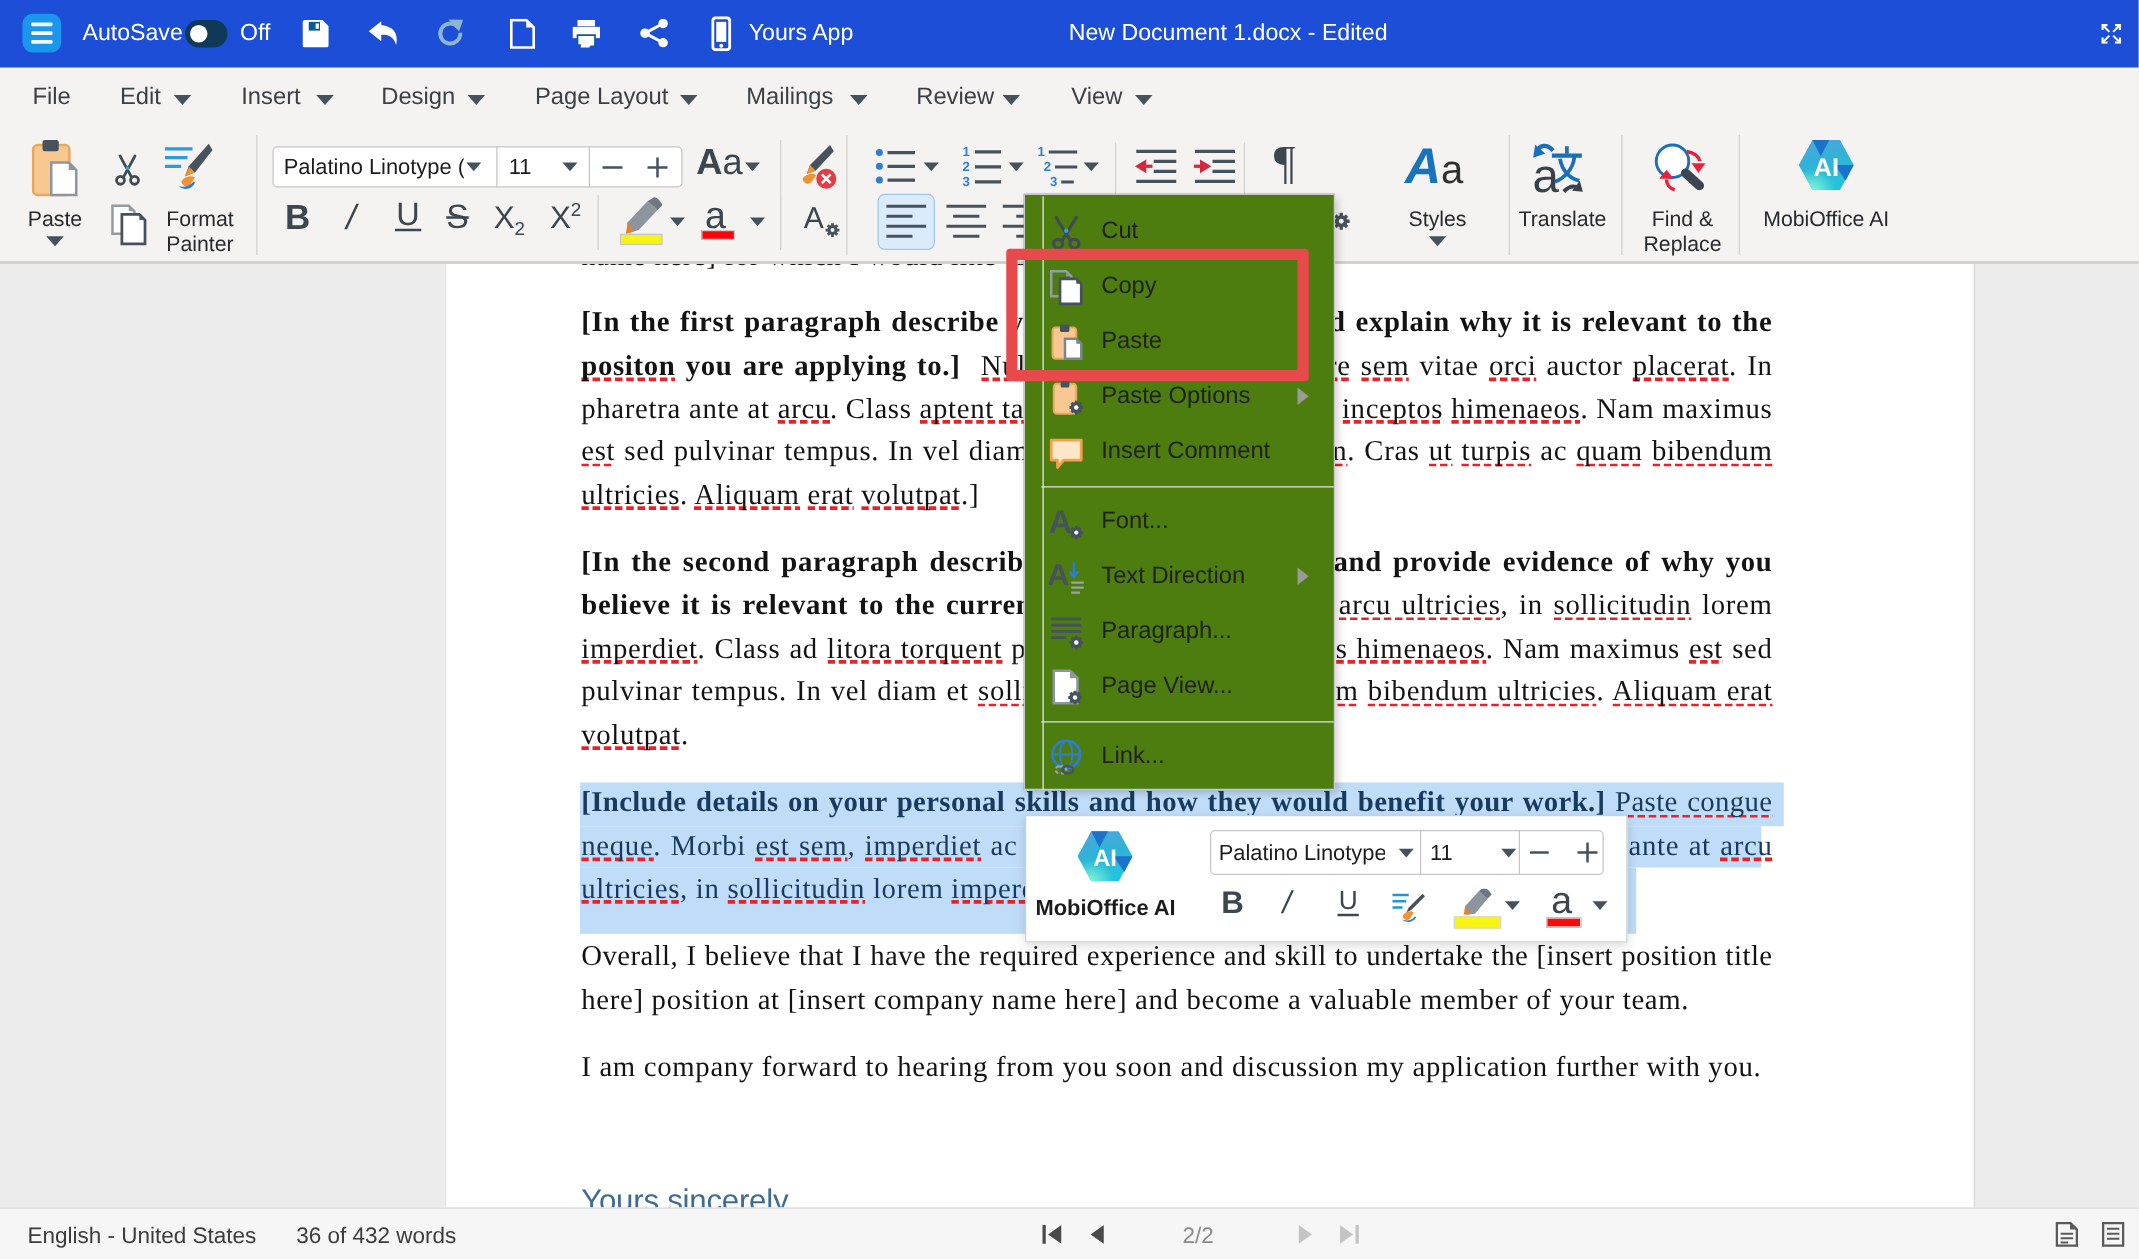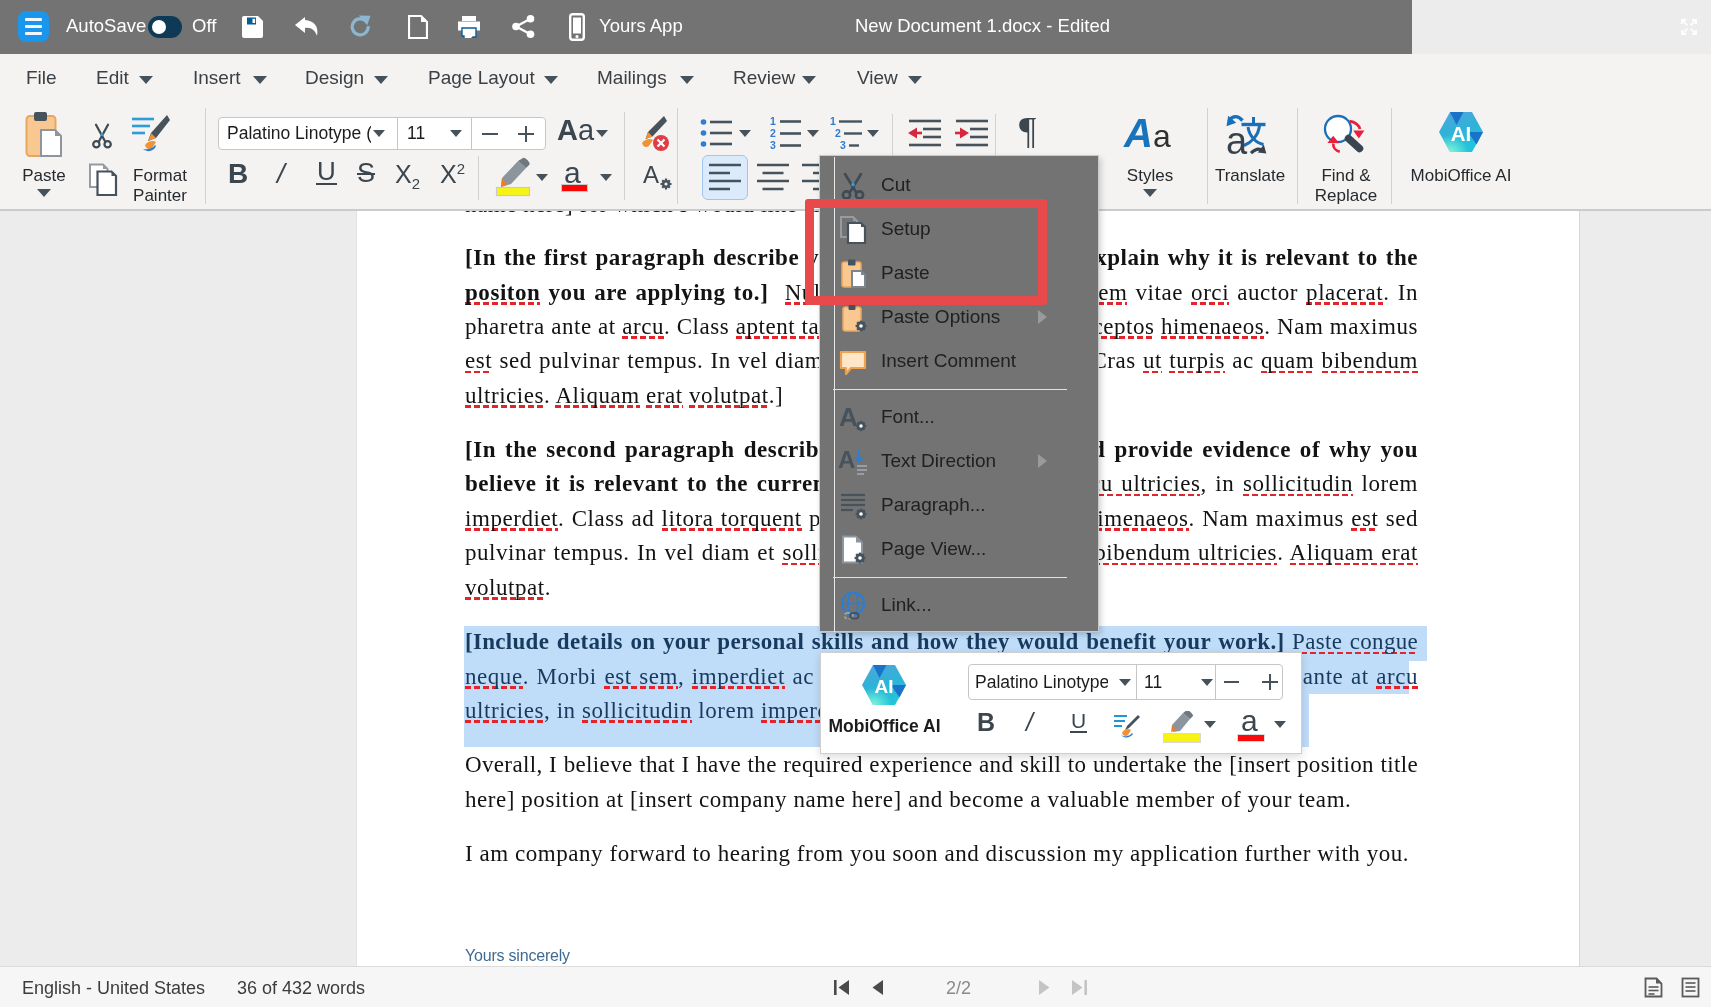--- a/index.html
+++ b/index.html
@@ -1,20 +1,20 @@
 <!DOCTYPE html>
 <html><head>
 <meta charset="utf-8">
 <style>
 *{margin:0;padding:0;box-sizing:border-box}
 html,body{width:1711px;height:1007px;font-family:"Liberation Sans",sans-serif;overflow:hidden;background:#ececec}
 .abs{position:absolute}
 #stage{position:absolute;top:0;left:0;width:1711px;height:1007px;overflow:hidden}
 
-#titlebar{top:0;left:0;width:1412px;height:54px;background:#737373;z-index:30}
+#titlebar{top:0;left:0;width:1711px;height:54px;background:#1d4ed8;z-index:30}
 #titlebar .wtxt{color:#fff;font-size:18.5px}
 #hamb{left:18px;top:11px;width:31px;height:31px;border-radius:8px;background:#1a96ec}
 #hamb i{position:absolute;left:7px;width:17px;height:3.2px;background:#f4f6fd;border-radius:1px}
 #toggle{left:148px;top:16px;width:34px;height:22px;border-radius:11px;background:#0e3a57}
 #toggle i{position:absolute;left:4px;top:4px;width:14px;height:14px;border-radius:50%;background:#fff}
 
 #chrome{top:54px;left:0;width:1711px;height:157px;background:#f4f3f1;border-bottom:2px solid #cccbca;z-index:20}
 .mitem{position:absolute;top:13px;font-size:19px;color:#3a4045}
 .mcaret{position:absolute;top:22px;width:0;height:0;border-left:7px solid transparent;border-right:7px solid transparent;border-top:8px solid #45525c}
 .vsep{position:absolute;width:1px;background:#d2d1d0}
@@ -25,21 +25,21 @@
 #docarea{top:211px;left:0;width:1711px;height:755px;background:#ececec;z-index:1;overflow:hidden}
 #page{position:absolute;left:356px;top:-211px;width:1224px;height:1177px;background:#fff;border-right:1px solid #d6d6d6;border-left:1px solid #e3e3e3}
 .dl{position:absolute;left:465px;width:953px;font-family:"Liberation Serif",serif;font-size:23px;letter-spacing:0.55px;color:#131313;white-space:nowrap}
 .dlj{position:absolute;left:465px;width:953px;font-family:"Liberation Serif",serif;font-size:23px;letter-spacing:0.55px;color:#131313;text-align:justify;text-align-last:justify;height:30px;overflow:visible}
 .sel{color:#173a5e}
 .rsq{background-image:linear-gradient(90deg,#e3242b 0 6px,transparent 6px 9px);background-size:9px 2.6px;background-repeat:repeat-x;background-position:0 bottom;padding-bottom:0}
 
 #statusbar{top:966px;left:0;width:1711px;height:41px;background:#f6f6f6;border-top:1px solid #dadada;z-index:30}
 #statusbar .st{position:absolute;top:11px;font-size:18px;color:#3c3c3c}
 
-#ctxmenu{left:819px;top:155px;width:280px;height:477px;background:#737373;border:1px solid #c9c9c9;box-shadow:2px 3px 6px rgba(0,0,0,.18);z-index:40}
+#ctxmenu{left:819px;top:155px;width:249px;height:477px;background:#4d7c0f;border:1px solid #c9c9c9;box-shadow:2px 3px 6px rgba(0,0,0,.18);z-index:40}
 .ci{position:absolute;left:61px;font-size:19px;color:#212121}
 .cicon{position:absolute;left:17px;width:32px;height:32px}
 .carrow{position:absolute;left:218px;width:0;height:0;border-top:7px solid transparent;border-bottom:7px solid transparent;border-left:9px solid #9a9a9a}
 .csep{position:absolute;left:13px;width:234px;height:1px;background:#e2e2e2}
 
 #minibar{left:820px;top:652px;width:482px;height:102px;background:#fff;border:1px solid #cfcfcf;box-shadow:0 3px 8px rgba(0,0,0,.14);z-index:40}
 
 #redrect{left:805px;top:199px;width:242px;height:106px;border:9px solid #e84a4c;border-radius:3px;z-index:50}
 </style>
 </head>
@@ -62,21 +62,21 @@
     <div class="dlj" style="top:260.3px"><b>believe it is relevant to the current job.]</b> Duis molestie at <span class="rsq">arcu ultricies</span>, in <span class="rsq">sollicitudin</span> lorem</div>
     <div class="dlj" style="top:294.7px"><span class="rsq">imperdiet</span>. Class ad <span class="rsq">litora torquent</span> per dui nostra, per <span class="rsq">inceptos himenaeos</span>. Nam maximus <span class="rsq">est</span> sed</div>
     <div class="dlj" style="top:329.1px">pulvinar tempus. In vel diam et <span class="rsq">sollicitudin</span> arcu. Cras ut <span class="rsq">quam</span> <span class="rsq">bibendum ultricies</span>. <span class="rsq">Aliquam erat</span></div>
     <div class="dl" style="top:363.5px"><span class="rsq">volutpat</span>.</div>
     <div class="dlj sel" style="top:418.1px;letter-spacing:0.3px"><b>[Include details on your personal skills and how they would benefit your work.]</b> <span class="rsq">Paste congue</span></div>
     <div class="dlj sel" style="top:452.5px"><span class="rsq">neque</span>. Morbi <span class="rsq">est sem</span>, <span class="rsq">imperdiet</span> ac lacinia quis, sed velit magna bibendum pharetra ante at <span class="rsq">arcu</span></div>
     <div class="dl sel" style="top:486.9px"><span class="rsq">ultricies</span>, in <span class="rsq">sollicitudin</span> lorem <span class="rsq">imperdiet</span>. Vivamus et vestibulum diam sagittis urna</div>
     <div class="dlj" style="top:541.4px;letter-spacing:0.35px">Overall, I believe that I have the required experience and skill to undertake the [insert position title</div>
     <div class="dl" style="top:575.8px">here] position at [insert company name here] and become a valuable member of your team.</div>
     <div class="dl" style="top:630.4px">I am company forward to hearing from you soon and discussion my application further with you.</div>
-    <div class="dl" style="top:736.3px;color:#3e6b92;font-family:'Liberation Sans',sans-serif;font-size:16px;letter-spacing:-0.2px">Yours sincerely</div>
+    <div class="dl" style="top:736.3px;color:#3e6b92;font-family:'Liberation Sans',sans-serif;font-size:25px;letter-spacing:-0.2px">Yours sincerely</div>
   </div>
 </div>
 
 <div id="titlebar" class="abs">
   <div id="hamb" class="abs">
         <i style="top:7px"></i>
         <i style="top:14px"></i>
         <i style="top:21px"></i>
       </div>
   <div class="abs wtxt" style="left:66px;top:15px">AutoSave</div>
@@ -444,21 +444,21 @@
         </g>
         <circle cx="16" cy="14.5" r="1.8" fill="#2da0e0"></circle>
       </svg>
   <div class="ci" style="top:18px">Cut</div>
   <svg class="cicon" style="top:58px" viewBox="0 0 32 32">
         <path d="M4 3 h12 l4 4 v16 h-16 z" fill="none" stroke="#939ba3" stroke-width="2"></path>
         <path d="M16 3 l4 4 h-4 z" fill="#939ba3"></path>
         <path d="M11 9 h13 l4 4 v16 h-17 z" fill="#fff" stroke="#46525c" stroke-width="2.2"></path>
         <path d="M24 9 l4 4 h-4 z" fill="#46525c"></path>
       </svg>
-  <div class="ci" style="top:62px">Setup</div>
+  <div class="ci" style="top:62px">Copy</div>
   <svg class="cicon" style="top:102px" viewBox="0 0 32 32">
         <rect x="5" y="4" width="19" height="25" rx="2.5" fill="#f8c890" stroke="#e8a760" stroke-width="1.6"></rect>
         <rect x="11" y="1.5" width="7.5" height="6" rx="1.2" fill="#46525c"></rect>
         <path d="M15 13 h9 l4 4 v12 h-13 z" fill="#fff" stroke="#7c868e" stroke-width="2"></path>
         <path d="M24 13 l4 4 h-4 z" fill="#7c868e"></path>
       </svg>
   <div class="ci" style="top:106px">Paste</div>
   <svg class="cicon" style="top:146px" viewBox="0 0 32 32">
         <rect x="6" y="5" width="18" height="24" rx="2.5" fill="#f8c890" stroke="#e8a760" stroke-width="1.6"></rect>
         <rect x="11.5" y="2.5" width="7" height="5.5" rx="1.2" fill="#46525c"></rect>

